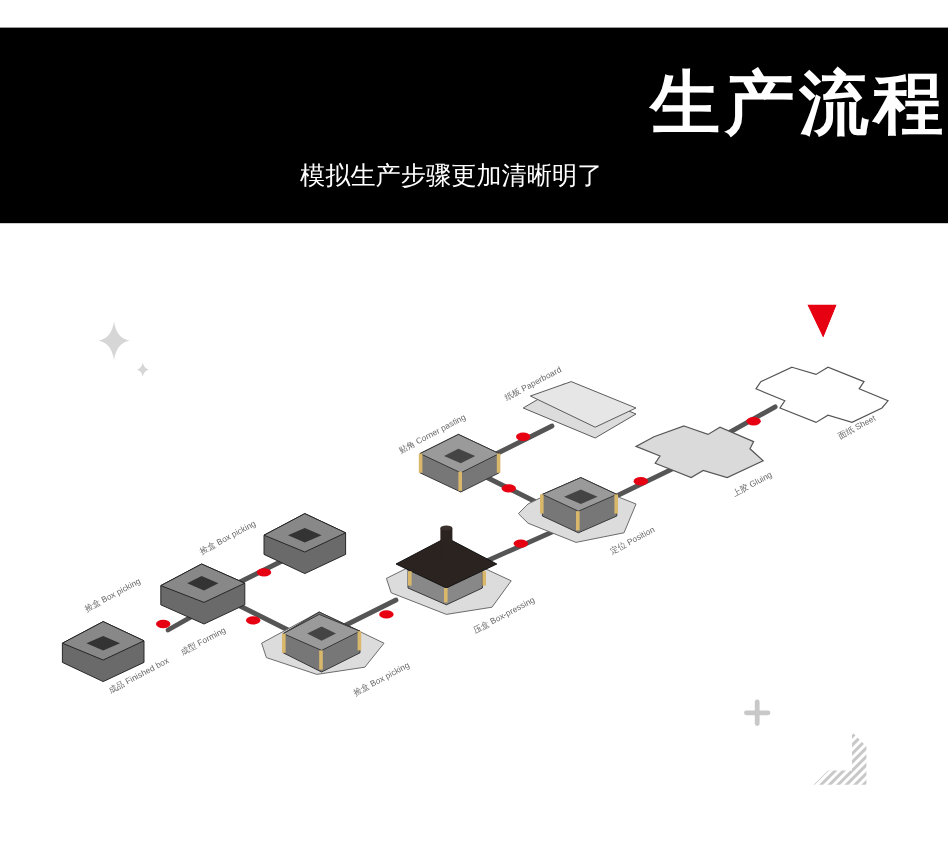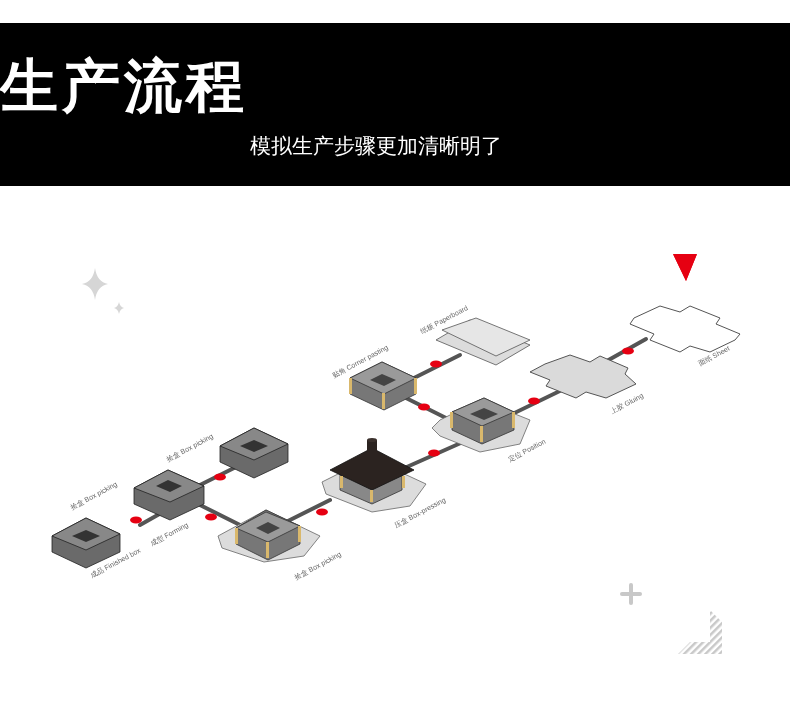--- a/index.html
+++ b/index.html
@@ -1,18 +1,18 @@
 <!DOCTYPE html>
 <html><head>
 <meta charset="utf-8">
 <style>
   html, body { margin: 0; padding: 0; }
   body { width: 790px; height: 720px; background: #ffffff; position: relative; overflow: hidden; font-family: "DejaVu Sans", "Liberation Sans", sans-serif; }
   .header { position: absolute; left: 0; top: 23px; width: 790px; height: 163px; background: #000000; }
-  .title { position: absolute; left: 0; width: 790px; top: 30px; text-align: left; color: #ffffff; font-size: 58px; font-weight: bold; letter-spacing: 4px; line-height: 66px; }
+  .title { position: absolute; left: 0; width: 790px; top: 30px; text-align: right; color: #ffffff; font-size: 58px; font-weight: bold; letter-spacing: 4px; line-height: 66px; }
   .subtitle { position: absolute; left: 0; width: 752px; top: 110px; text-align: center; color: #ffffff; font-size: 21px; line-height: 26px; }
   svg.diagram { position: absolute; left: 0; top: 186px; }
   .lbl { font-family: "Liberation Sans", sans-serif; font-size: 7px; fill: #666666; }
 </style>
 </head>
 <body>
 
 <div class="header">
   <div class="title">生产流程</div>
   <div class="subtitle">模拟生产步骤更加清晰明了</div>

